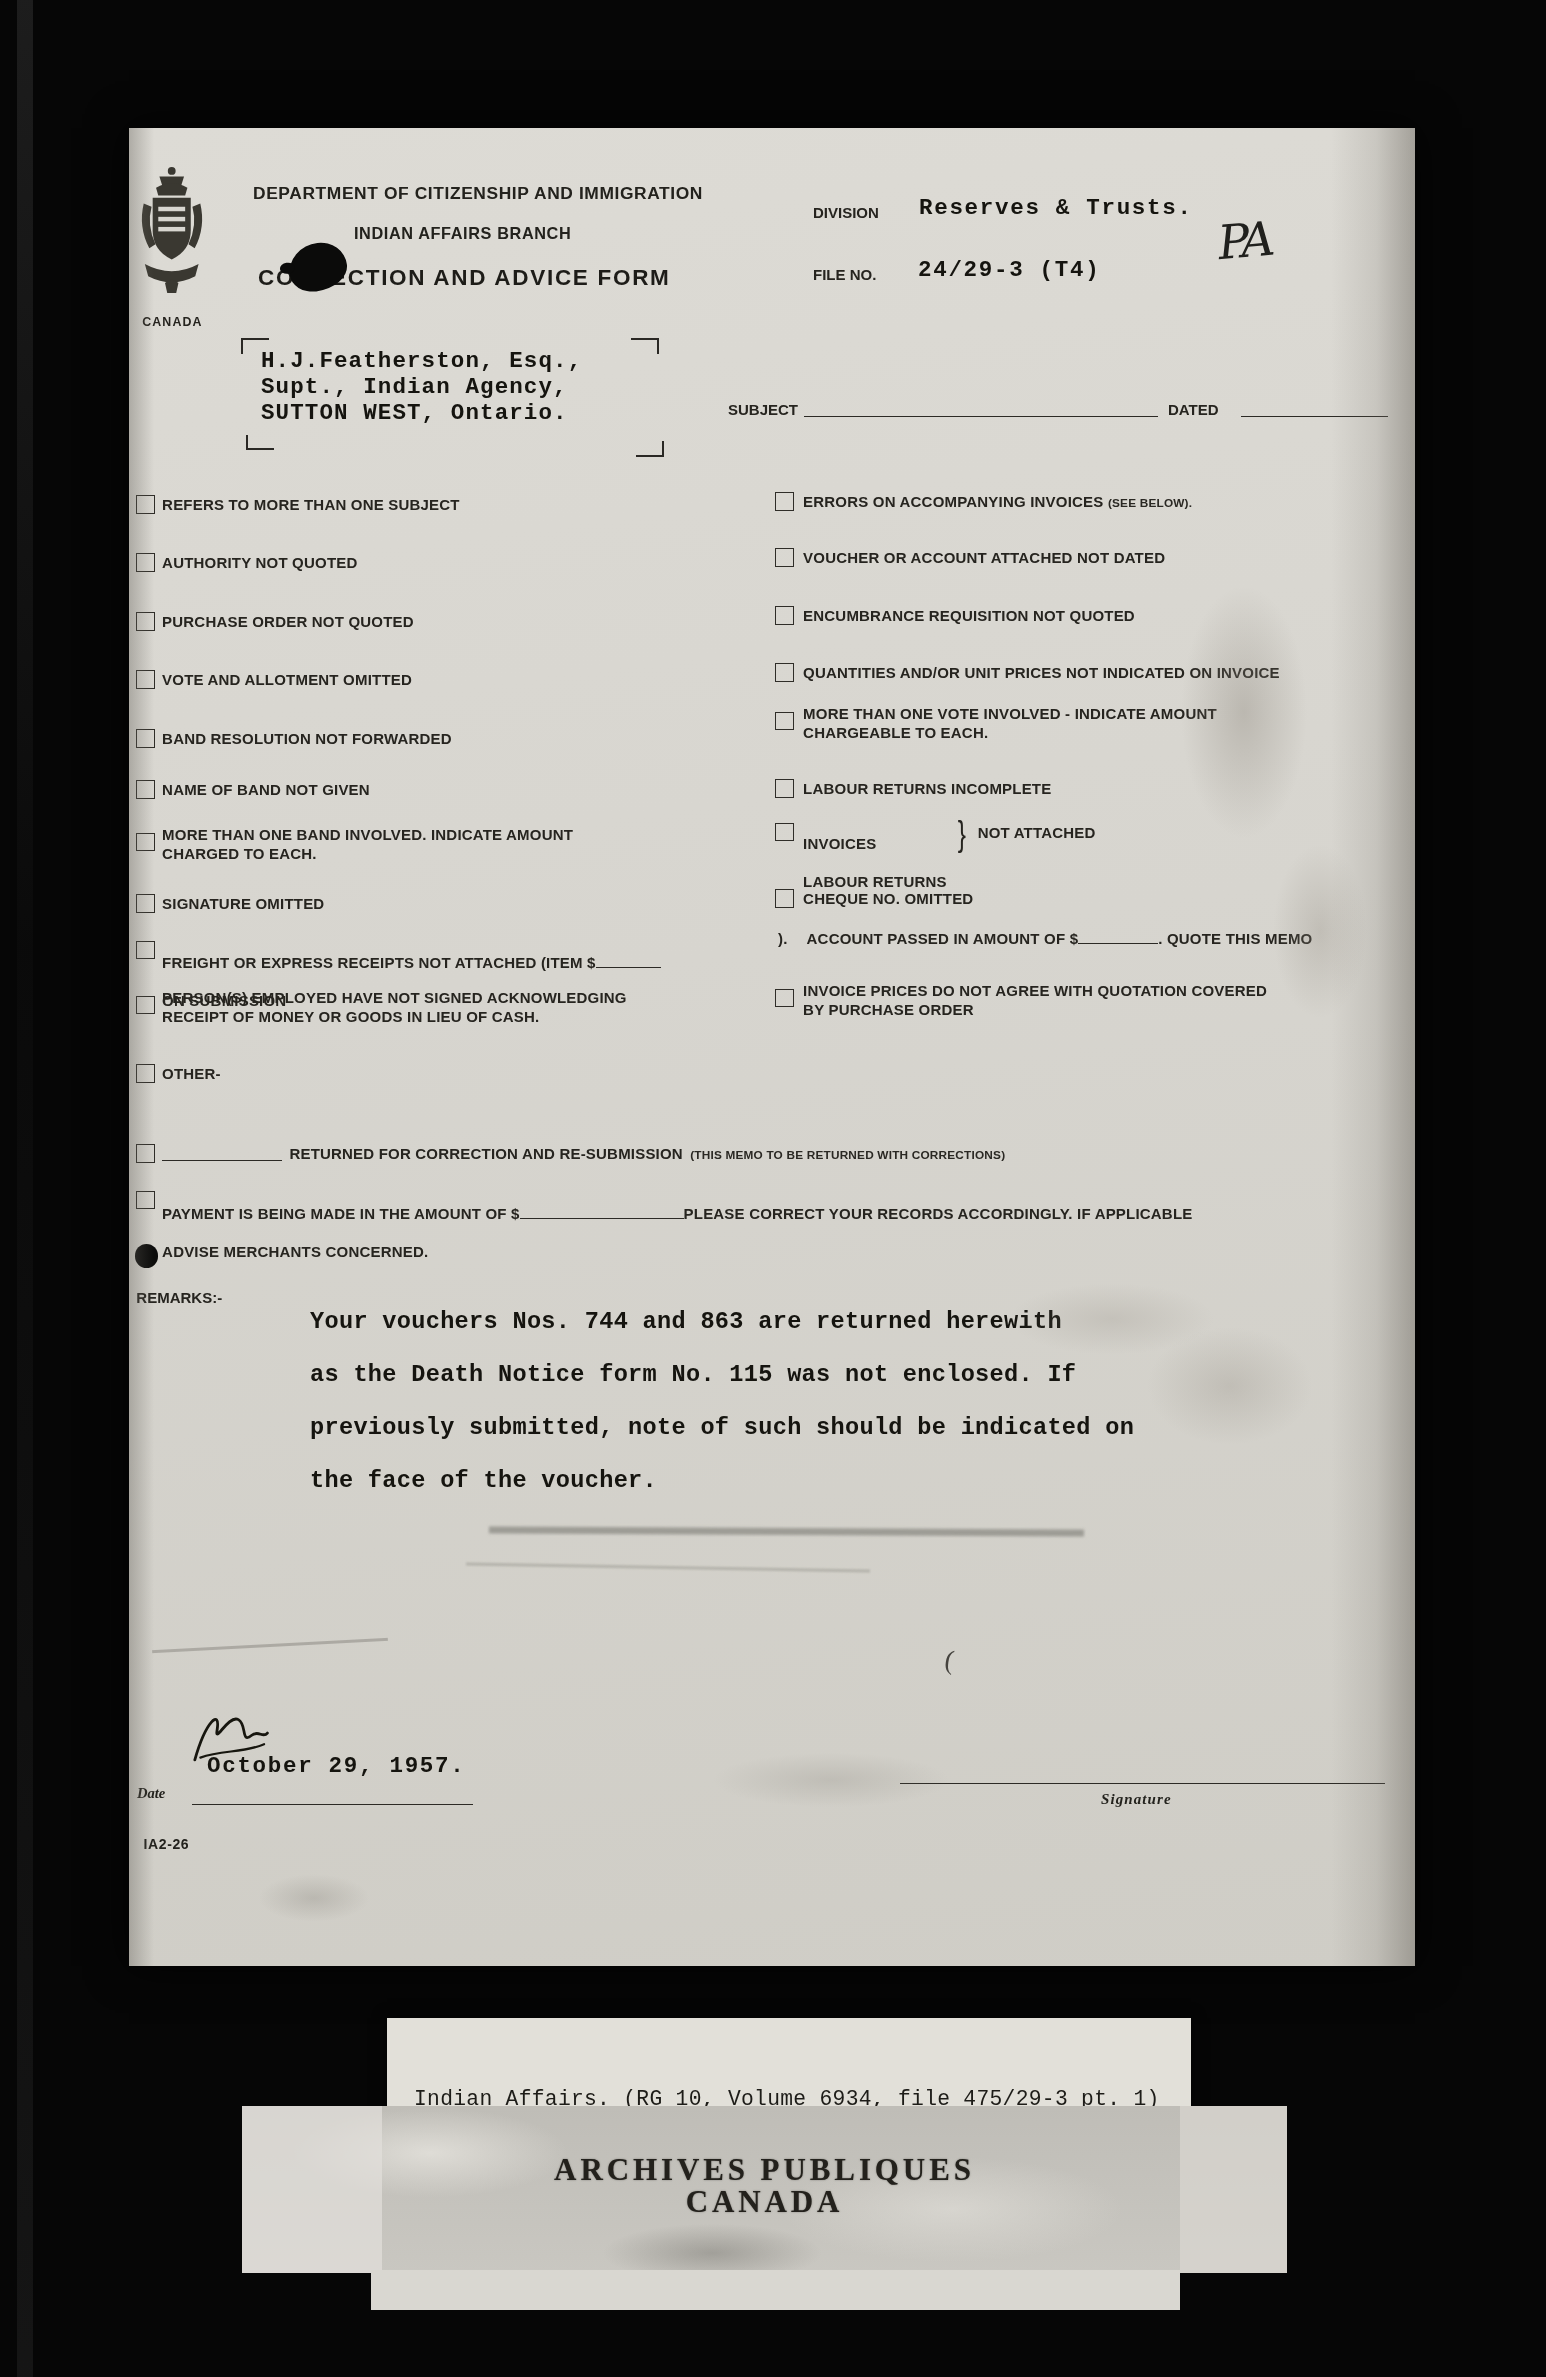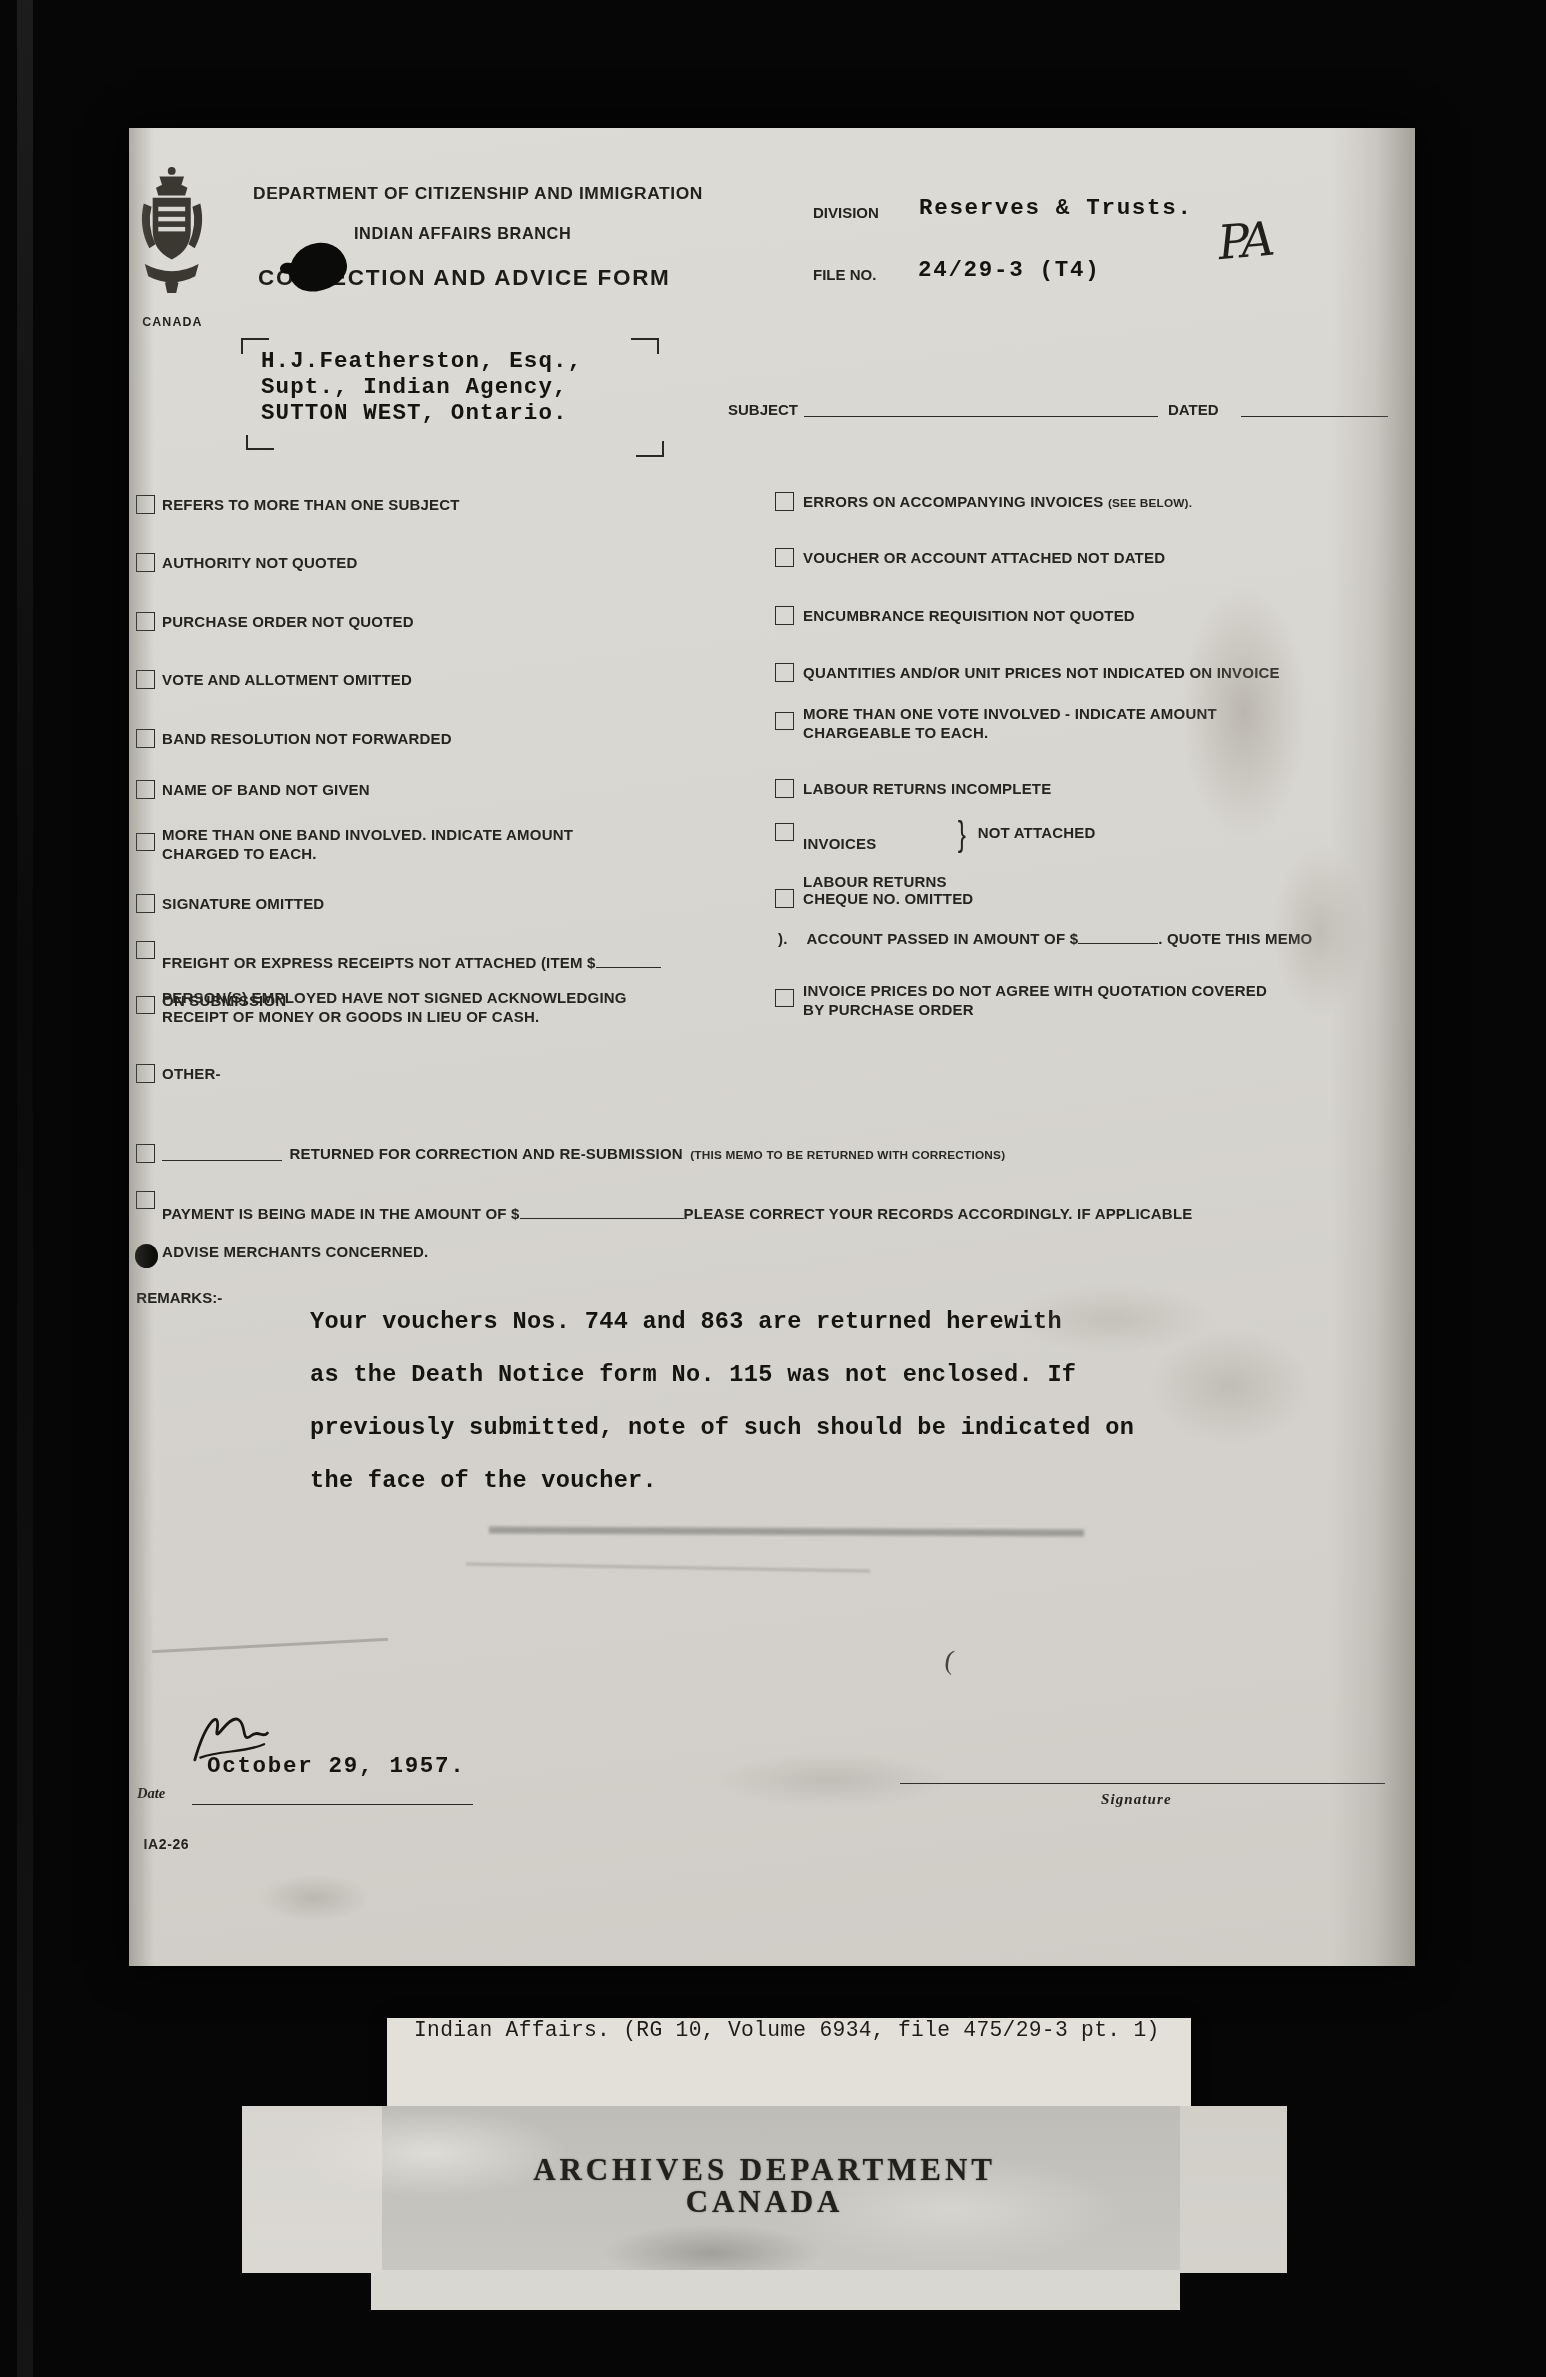--- a/index.html
+++ b/index.html
@@ -81,21 +81,21 @@
   .date-label { position:absolute; left:7.9px; top:1657px; font-family:"Liberation Serif", serif;
     font-style:italic; font-weight:700; font-size:14.6px; color:#23221d; }
   .sig-label { position:absolute; left:972px; top:1663px; font-family:"Liberation Serif", serif;
     font-style:italic; font-weight:700; font-size:15px; letter-spacing:1.1px; color:#23221d; }
   .form-code { position:absolute; left:14.6px; top:1708px; font-size:14px; font-weight:700; letter-spacing:0.6px; color:#23221d; }
   .paren-mark { position:absolute; left:816px; top:1517px; font-family:"Liberation Serif", serif;
     font-size:27px; color:#45433e; transform:rotate(8deg); }
   .brace { font-size:35px; font-weight:400; color:#26241f; line-height:37px; transform:scaleX(0.7); }
   
   .citation-strip { position:absolute; left:387px; top:2018px; width:804px; height:93px;
-    background:#e2e0d9; display:flex; align-items:flex-start; box-shadow:0 0 13.5px rgba(0,0,0,0.6); }
+    background:#e2e0d9; display:flex; align-items:flex-end; box-shadow:0 0 13.5px rgba(0,0,0,0.6); }
   .citation-text { margin-left:27px; font-family:"Liberation Mono", monospace; font-size:21.3px; color:#1d1c18; letter-spacing:0.3px; }
   .tape-area { position:absolute; left:242px; top:2106px; width:1045px; height:167px;
     background:
       radial-gradient(ellipse 191px 62px at 18% 28%, rgba(232,230,224,0.75), transparent 72%),
       radial-gradient(ellipse 236px 73px at 68% 62%, rgba(226,224,218,0.6), transparent 72%),
       radial-gradient(ellipse 146px 39px at 45% 88%, rgba(90,88,82,0.35), transparent 75%),
       linear-gradient(#bfbdb7,#c9c7c1);
   }
   .tape-left  { position:absolute; left:0; top:0; width:140px; height:100%; background:rgba(226,224,219,0.7); }
   .tape-right { position:absolute; right:0; top:0; width:107px; height:100%; background:rgba(219,217,211,0.65); }
@@ -299,19 +299,19 @@
 </div>
 
 <div class="citation-strip">
   <span class="citation-text">Indian Affairs. (RG 10, Volume 6934, file 475/29-3 pt. 1)</span>
 </div>
 
 <div class="tape-area">
   <div class="tape-left"></div>
   <div class="tape-right"></div>
   <div class="stamp">
-    <div>ARCHIVES DEPARTMENT</div>
+    <div>ARCHIVES PUBLIQUES</div>
     <div>CANADA</div>
   </div>
 </div>
 
 <div class="bottom-strip"></div>
 
 
 </body></html>

